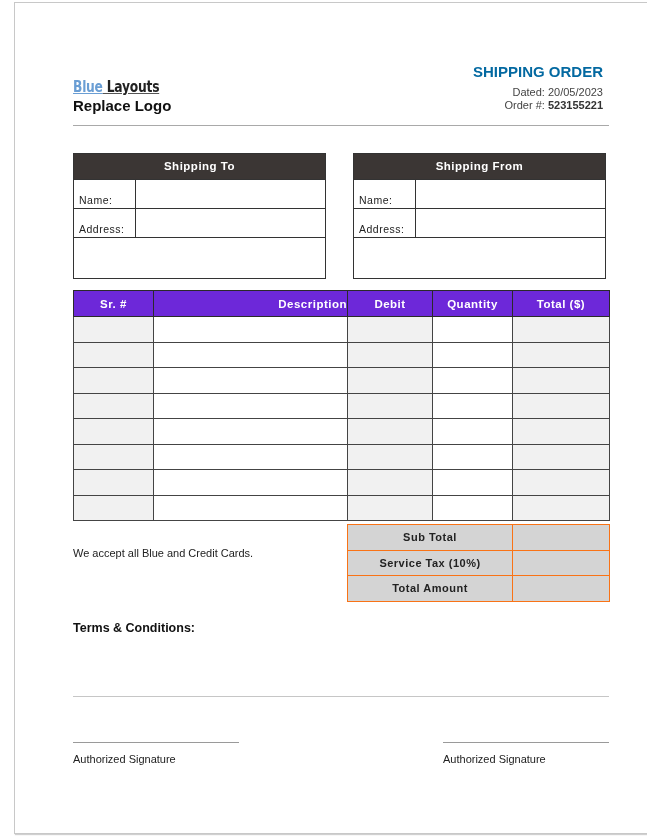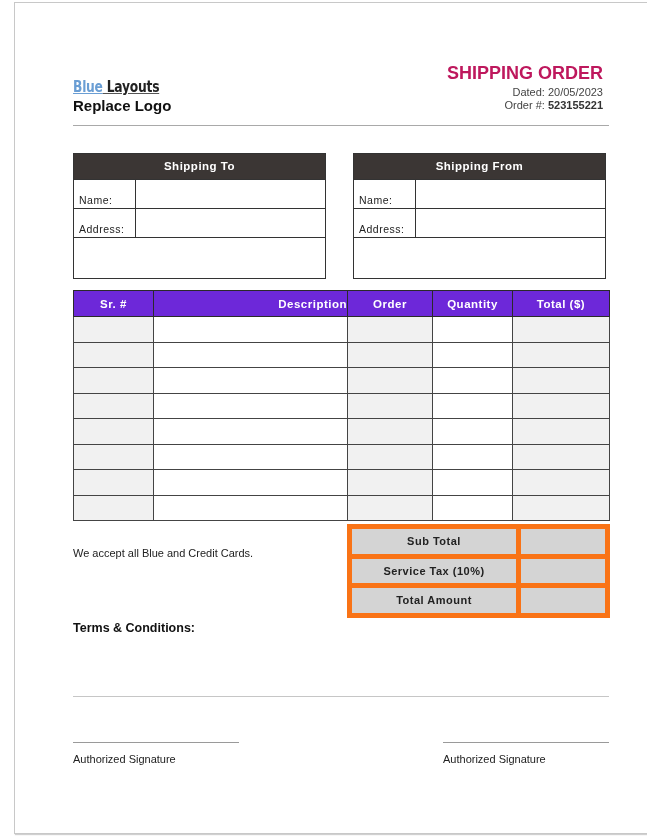--- a/index.html
+++ b/index.html
@@ -9,21 +9,21 @@
       border: 1px solid #c8c8c8; box-shadow: 1px 1px 1px #d0d0d0; background: #fff; }
     .abs { position: absolute; }
 
     
     .logo { left: 58px; top: 75px; font-size: 15px; font-weight: bold; letter-spacing: -0.3px;
       font-family: "DejaVu Sans", sans-serif; transform: scaleX(0.82); transform-origin: left top; }
     .logo .blue { color: #6a9ed4; text-decoration: underline; text-decoration-color: #6a9ed4; }
     .logo .dark { color: #222; text-decoration: underline; text-decoration-color: #555; }
     .replace-logo { left: 58px; top: 94px; font-size: 15px; font-weight: bold; color: #111; }
 
-    .doc-title { right: 53px; top: 60px; font-size: 18px; font-weight: bold; color: #be185d; text-align: left; }
+    .doc-title { right: 53px; top: 60px; font-size: 15px; font-weight: bold; color: #0369a1; text-align: left; }
     .dated { right: 53px; top: 83px; font-size: 11px; color: #444; text-align: right; }
     .order { right: 53px; top: 96px; font-size: 11px; color: #444; text-align: right; }
     .order b { color: #333; }
 
     .hr-top { left: 58px; top: 122px; width: 536px; height: 1px; background: #a9a9a9; }
 
     
     .addr { top: 150px; width: 253px; height: 126px; border: 1px solid #333; box-sizing: border-box; }
     .addr-to { left: 58px; }
     .addr-from { left: 338px; }
@@ -42,21 +42,21 @@
     .items td { height: 24.5px; border: 1px solid #444; padding: 0; }
     .items .c-sr { width: 79px; background: #f1f1f1; }
     .items .c-desc { width: 193px; background: #fff; }
     .items .c-price { width: 84px; background: #f1f1f1; }
     .items .c-qty { width: 79px; background: #fff; }
     .items .c-total { background: #f1f1f1; }
     .items th.th-desc { text-align: right; padding-left: 6px; }
 
     
     .totals { left: 332px; top: 521px; width: 263px; border-collapse: collapse; }
-    .totals td { height: 24.5px; border: 5px solid #f97316; background: #d4d4d4; padding: 0; font-size: 11px; font-weight: bold; color: #222; letter-spacing: 0.5px; }
+    .totals td { height: 24.5px; border: 1px solid #f97316; background: #d4d4d4; padding: 0; font-size: 11px; font-weight: bold; color: #222; letter-spacing: 0.5px; }
     .totals td.lbl { width: 164px; text-align: center; }
 
     .accept { left: 58px; top: 544px; font-size: 11px; color: #222; }
     .terms-h { left: 58px; top: 574px; font-size: 12.5px; font-weight: bold; color: #111; margin-top: 44px; }
     .terms-body { left: 58px; top: 594px; width: 250px; font-size: 10.8px; line-height: 18.5px; color: #222; }
 
     .hr-bottom { left: 58px; top: 693px; width: 536px; height: 1px; background: #c6c6c6; }
     .sig-line { top: 739px; width: 166px; height: 1px; background: #9a9a9a; }
     .sig-l { left: 58px; }
     .sig-r { left: 428px; }
@@ -100,21 +100,21 @@
       <div class="val"></div>
     </div>
     <div class="row blank"></div>
   </div>
 
   <table class="abs items">
     <thead>
       <tr>
         <th class="th-sr">Sr. #</th>
         <th class="th-desc">Description</th>
-        <th>Order</th>
+        <th>Debit</th>
         <th>Quantity</th>
         <th>Total ($)</th>
       </tr>
     </thead>
     <tbody id="items-body">
         <tr>
           <td class="c-sr"></td>
           <td class="c-desc"></td>
           <td class="c-price"></td>
           <td class="c-qty"></td>

